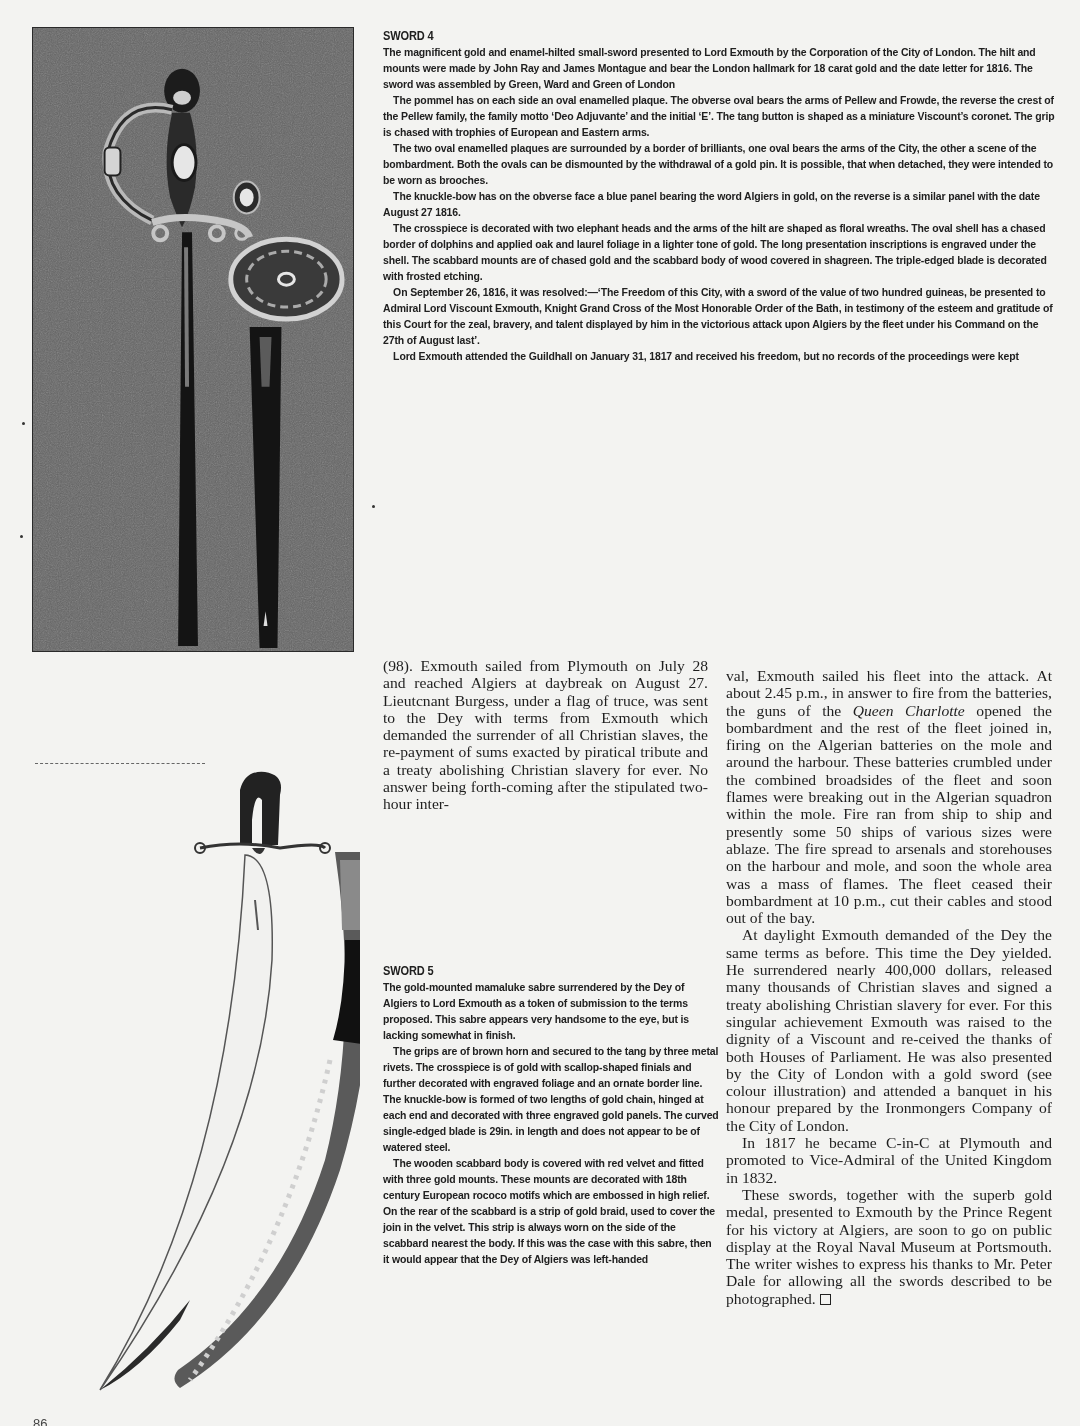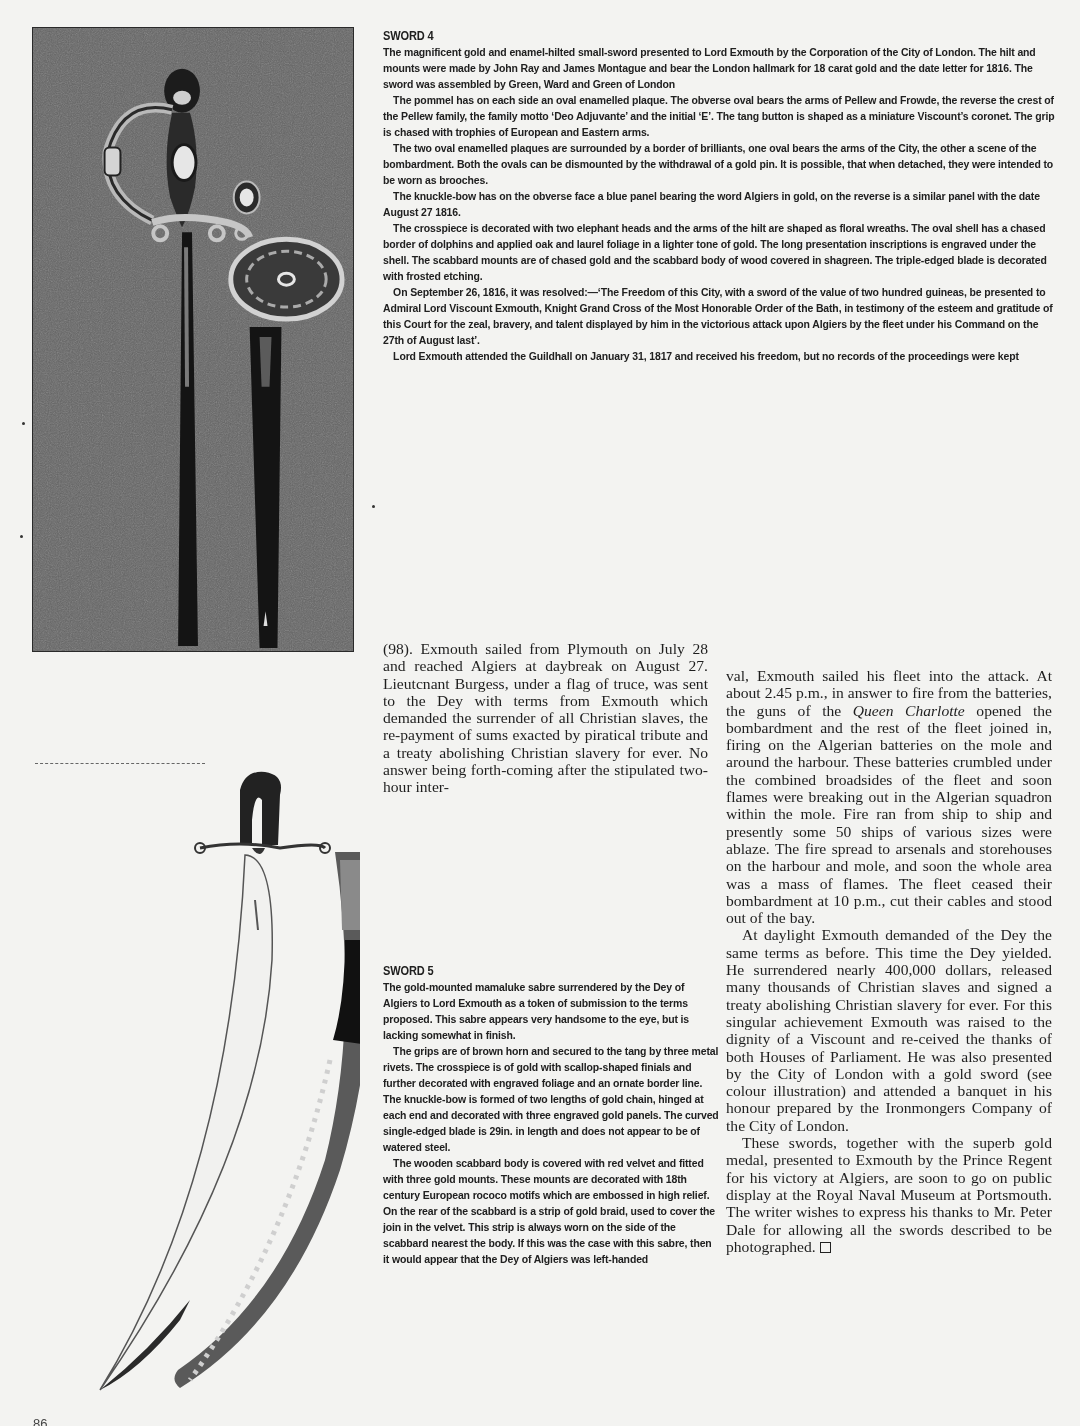--- a/index.html
+++ b/index.html
@@ -39,21 +39,21 @@
   .cap5 { left: 383px; top: 963px; width: 365px; }
 
   
   .body-col {
     font-family: "Liberation Serif", serif;
     font-size: 15.6px; line-height: 17.3px; color: #1e1e1e;
     text-align: justify;
   }
   .body-col p { margin: 0; text-indent: 16px; }
   .body-col p.cont { text-indent: 0; }
-  .col-mid { left: 383px; top: 640px; width: 325px; }
+  .col-mid { left: 383px; top: 657px; width: 325px; }
   .col-right { left: 726px; top: 667px; width: 326px; }
 
   .end-box {
     display: inline-block; width: 9px; height: 9px; border: 1.3px solid #222;
     margin-left: 4px; vertical-align: -1px;
   }
 
   .page-num {
     left: 33px; top: 1416px;
     font-family: "Liberation Sans", sans-serif; font-size: 13px; color: #444;
@@ -156,16 +156,17 @@
 <div class="abs caption cap5">
   <div class="heading">SWORD 5</div>
   <p class="noindent">The gold-mounted mamaluke sabre surrendered by the Dey of Algiers to Lord Exmouth as a token of submission to the terms proposed. This sabre appears very handsome to the eye, but is lacking somewhat in finish.</p>
   <p>The grips are of brown horn and secured to the tang by three metal rivets. The crosspiece is of gold with scallop-shaped finials and further decorated with engraved foliage and an ornate border line. The knuckle-bow is formed of two lengths of gold chain, hinged at each end and decorated with three engraved gold panels. The curved single-edged blade is 29in. in length and does not appear to be of watered steel.</p>
   <p>The wooden scabbard body is covered with red velvet and fitted with three gold mounts. These mounts are decorated with 18th century European rococo motifs which are embossed in high relief. On the rear of the scabbard is a strip of gold braid, used to cover the join in the velvet. This strip is always worn on the side of the scabbard nearest the body. If this was the case with this sabre, then it would appear that the Dey of Algiers was left-handed</p>
 </div>
 
 <div class="abs body-col col-right">
   <p class="cont"><span>val, Exmouth sailed his fleet into the attack. At about 2.45 p.m., in answer to fire from the batteries, the guns of the </span><i>Queen Charlotte</i><span> opened the bombardment and the rest of the fleet joined in, firing on the Algerian batteries on the mole and around the harbour. These batteries crumbled under the combined broadsides of the fleet and soon flames were breaking out in the Algerian squadron within the mole. Fire ran from ship to ship and presently some 50 ships of various sizes were ablaze. The fire spread to arsenals and storehouses on the harbour and mole, and soon the whole area was a mass of flames. The fleet ceased their bombardment at 10 p.m., cut their cables and stood out of the bay.</span></p>
   <p>At daylight Exmouth demanded of the Dey the same terms as before. This time the Dey yielded. He surrendered nearly 400,000 dollars, released many thousands of Christian slaves and signed a treaty abolishing Christian slavery for ever. For this singular achievement Exmouth was raised to the dignity of a Viscount and re-ceived the thanks of both Houses of Parliament. He was also presented by the City of London with a gold sword (see colour illustration) and attended a banquet in his honour prepared by the Ironmongers Company of the City of London.</p>
+  <p>In 1817 he became C-in-C at Plymouth and promoted to Vice-Admiral of the United Kingdom in 1832.</p>
   <p><span>These swords, together with the superb gold medal, presented to Exmouth by the Prince Regent for his victory at Algiers, are soon to go on public display at the Royal Naval Museum at Portsmouth. The writer wishes to express his thanks to Mr. Peter Dale for allowing all the swords described to be photographed.</span><span class="end-box"></span></p>
 </div>
 
 <div class="abs page-num">86</div>
 
 </body></html>

